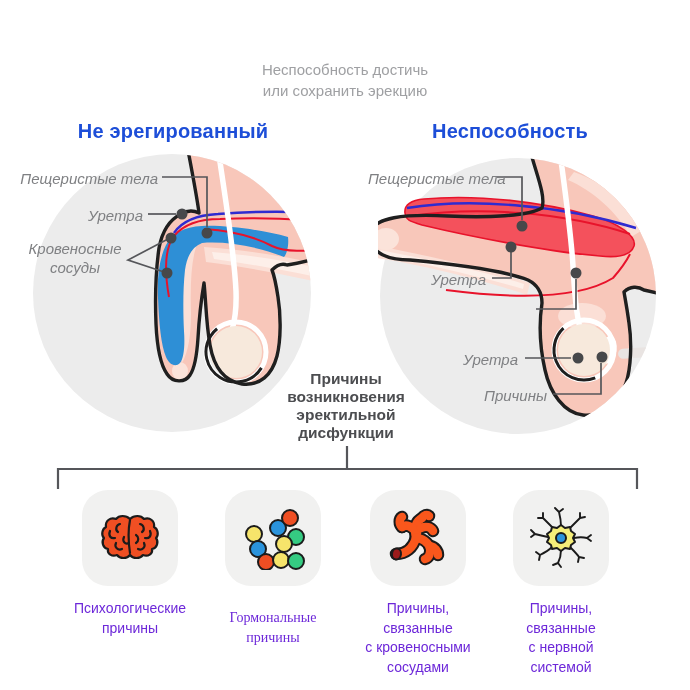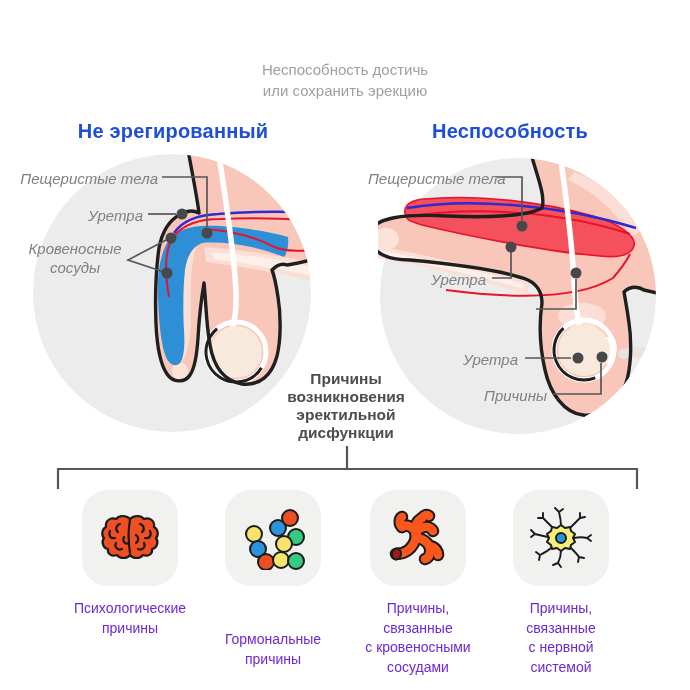--- a/index.html
+++ b/index.html
@@ -220,21 +220,21 @@
         <path d="M24,22 C20,18 17,15 14,12 M14,12 L9,12 M14,12 L14,7"></path>
       </g>
       <path fill="#f5ee79" stroke="#1b1b1b" stroke-width="2" stroke-linejoin="round" d="M32,19 L36,22 L41,21 L42,25 L46,28 L44,32 L46,36 L42,39 L41,43 L36,42 L32,45
            L28,42 L23,43 L22,39 L18,36 L20,32 L18,28 L22,25 L23,21 L28,22 Z"></path>
       <circle cx="32" cy="32" r="5" fill="#2a93dc" stroke="#1b1b1b" stroke-width="2"></circle>
     </svg>
   </div>
 
   <div class="abs cx cause-caption multiline" style="left:130px;top:599px;">Психологические
 причины</div>
-  <div class="abs cx cause-caption multiline" style="left:273px;top:630px;">Гормональные
+  <div class="abs cx cause-caption multiline" style="left:273px;top:608px;font-family:Liberation Serif, serif;">Гормональные
 причины</div>
   <div class="abs cx cause-caption multiline" style="left:418px;top:599px;">Причины,
 связанные
 с кровеносными
 сосудами</div>
   <div class="abs cx cause-caption multiline" style="left:561px;top:599px;">Причины,
 связанные
 с нервной
 системой</div>
 

